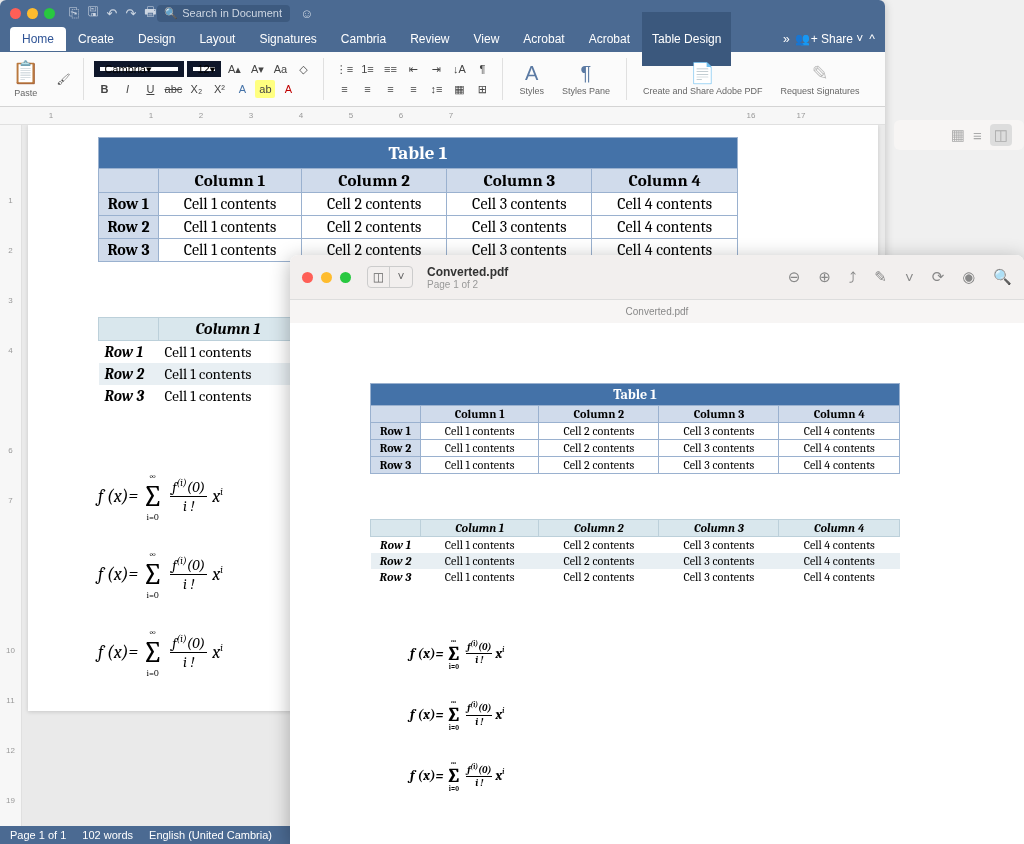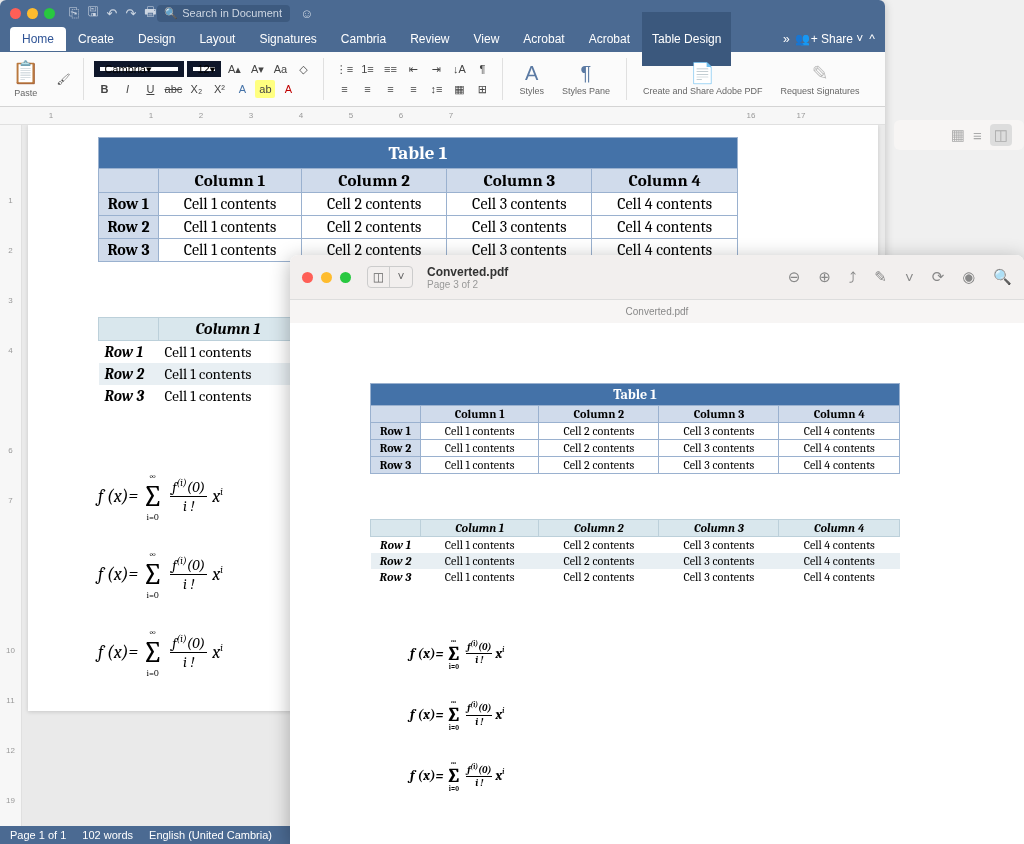--- a/index.html
+++ b/index.html
@@ -371,21 +371,21 @@
     <div class="tl yel"></div>
     <div class="tl grn"></div>
     <div class="tools">
       <div class="tool-pair">
           <span>◫</span>
           <span>˅</span>
         </div>
     </div>
     <div class="prev-title-block">
       <div class="name">Converted.pdf</div>
-      <div class="sub">Page 3 of 2</div>
+      <div class="sub">Page 1 of 2</div>
     </div>
     <div class="prev-right">
       <span>⊖</span>
       <span>⊕</span>
       <span>⤴</span>
       <span>✎</span>
       <span>˅</span>
       <span>⟳</span>
       <span>◉</span>
       <span>🔍</span>

